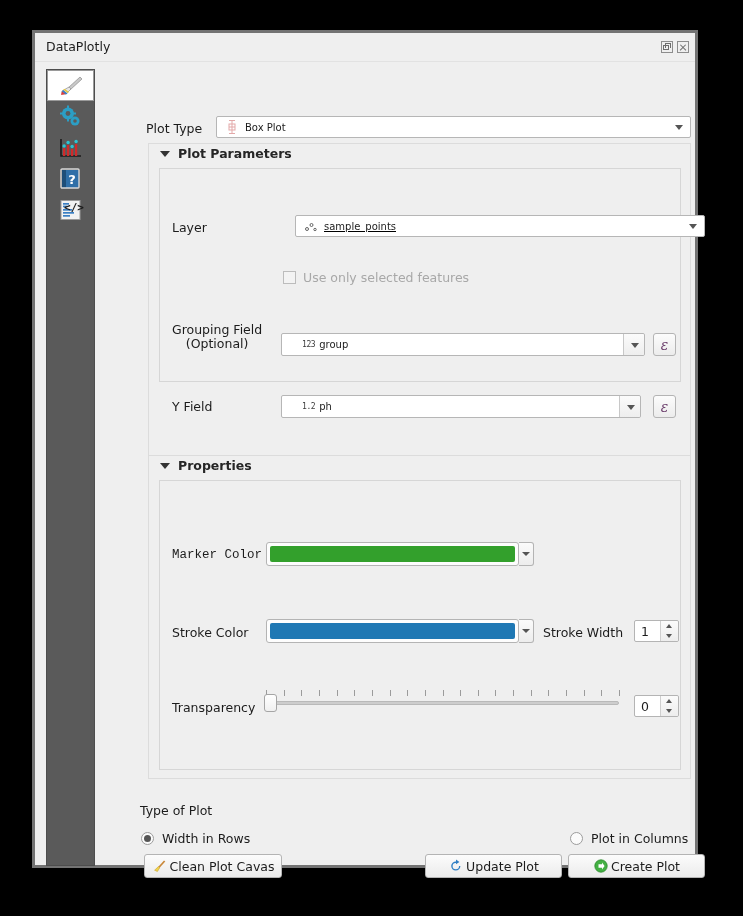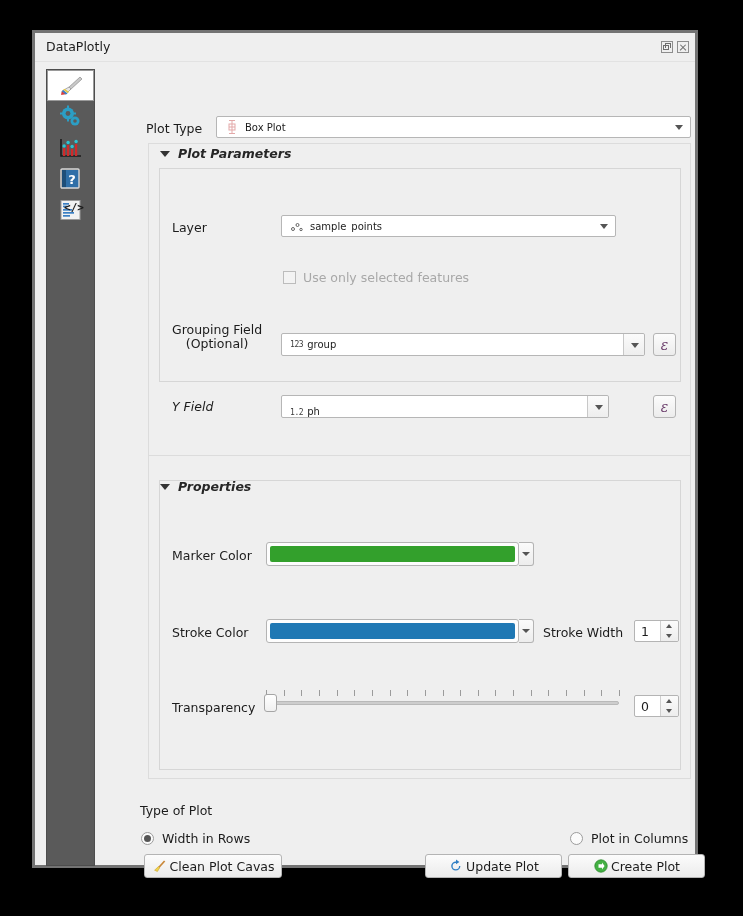--- a/index.html
+++ b/index.html
@@ -212,21 +212,20 @@
     color: #6b3d6b;
     line-height: 1;
   }
 
   
   .grp-head {
     position: absolute;
     display: flex;
     align-items: center;
     cursor: pointer;
-    font-style: italic;
   }
   .grp-head .tri {
     width: 0; height: 0;
     border-left: 5.5px solid transparent;
     border-right: 5.5px solid transparent;
     border-top: 6.5px solid #333;
     margin-right: 8px;
   }
   .grp-head .gtitle {
     font-size: 12.5px;
@@ -457,21 +456,21 @@
     align-items: center;
     justify-content: center;
   }
 
   .fieldicon {
     font-size: 8px;
     font-family: "DejaVu Sans Mono", "Liberation Mono", monospace;
     color: #3b3b3b;
     letter-spacing: -0.4px;
     line-height: 1;
-    padding-left: 8px;
+    padding-left: 20px;
     padding-right: 2px;
     white-space: nowrap;
   }
 </style>
 </head>
 <body>
 
 <div id="window">
 
   <div id="titlebar">
@@ -587,21 +586,21 @@
       </div>
 
       <div class="grp-box" style="left:45px;top:82px;width:543px;height:345px;"></div>
       <div class="grp-head" style="left:57px;top:85px;">
         <span class="tri"></span>
         <span class="gtitle">Plot Parameters</span>
       </div>
       <div class="grp-outline" style="left:56px;top:107px;width:522px;height:214px;"></div>
 
       <div class="lbl" style="position:absolute;left:69px;top:159px;">Layer</div>
-      <div class="combo" style="left:178px;top:154px;width:335px;">
+      <div class="combo" style="left:192px;top:154px;width:410px;text-decoration:underline;">
         <span class="cicon">
           <svg width="14" height="13" viewBox="0 0 14 13">
             <circle cx="3" cy="9" r="1.5" fill="none" stroke="#555" stroke-width="0.9"></circle>
             <circle cx="7.5" cy="5" r="1.5" fill="none" stroke="#555" stroke-width="0.9"></circle>
             <circle cx="11" cy="9.5" r="1.2" fill="none" stroke="#555" stroke-width="0.9"></circle>
           </svg>
         </span>
         <span class="ctext">sample_points</span>
         <span class="carrow"></span>
       </div>
@@ -618,39 +617,39 @@
       <div class="combo fcombo" style="left:178px;top:272px;width:364px;height:23px;">
         <span class="fieldicon">123</span>
         <span class="ctext" style="padding-left:2px;">group</span>
         <span class="arrowbtn"></span>
         <span class="carrow"></span>
       </div>
       <div class="exprbtn" style="left:550px;top:272px;">
         <span>ε</span>
       </div>
 
-      <div class="lbl" style="position:absolute;left:69px;top:338px;font-style:italic;">Y Field</div>
-      <div class="combo fcombo" style="left:178px;top:334px;width:328px;height:23px;align-items:flex-end;">
+      <div class="lbl" style="position:absolute;left:69px;top:338px;">Y Field</div>
+      <div class="combo fcombo" style="left:178px;top:334px;width:360px;height:23px;">
         <span class="fieldicon">1.2</span>
         <span class="ctext" style="padding-left:2px;">ph</span>
         <span class="arrowbtn"></span>
         <span class="carrow"></span>
       </div>
       <div class="exprbtn" style="left:550px;top:334px;">
         <span>ε</span>
       </div>
 
       <div class="grp-box" style="left:45px;top:394px;width:543px;height:324px;"></div>
-      <div class="grp-head" style="left:57px;top:418px;">
+      <div class="grp-head" style="left:57px;top:397px;">
         <span class="tri"></span>
         <span class="gtitle">Properties</span>
       </div>
       <div class="grp-outline" style="left:56px;top:419px;width:522px;height:290px;"></div>
 
-      <div class="lbl" style="position:absolute;left:69px;top:487px;">Marker Color</div>
+      <div class="lbl" style="position:absolute;left:69px;top:487px;font-family:Liberation Mono, monospace;">Marker Color</div>
       <div class="colorbtn" style="left:163px;top:481px;width:253px;">
         <span class="swatch" id="marker-swatch" style="background: rgb(51, 160, 44);"></span>
       </div>
       <div class="colordrop" style="left:416px;top:481px;"></div>
 
       <div class="lbl" style="position:absolute;left:69px;top:564px;">Stroke Color</div>
       <div class="colorbtn" style="left:163px;top:558px;width:253px;">
         <span class="swatch" id="stroke-swatch" style="background: rgb(31, 120, 180);"></span>
       </div>
       <div class="colordrop" style="left:416px;top:558px;"></div>

